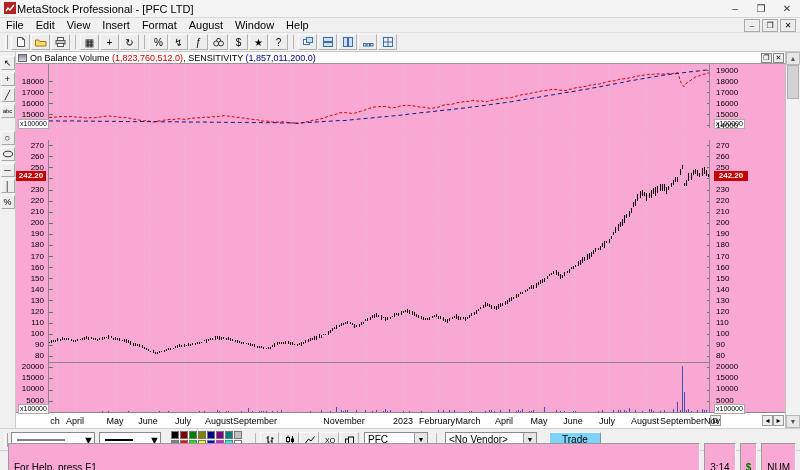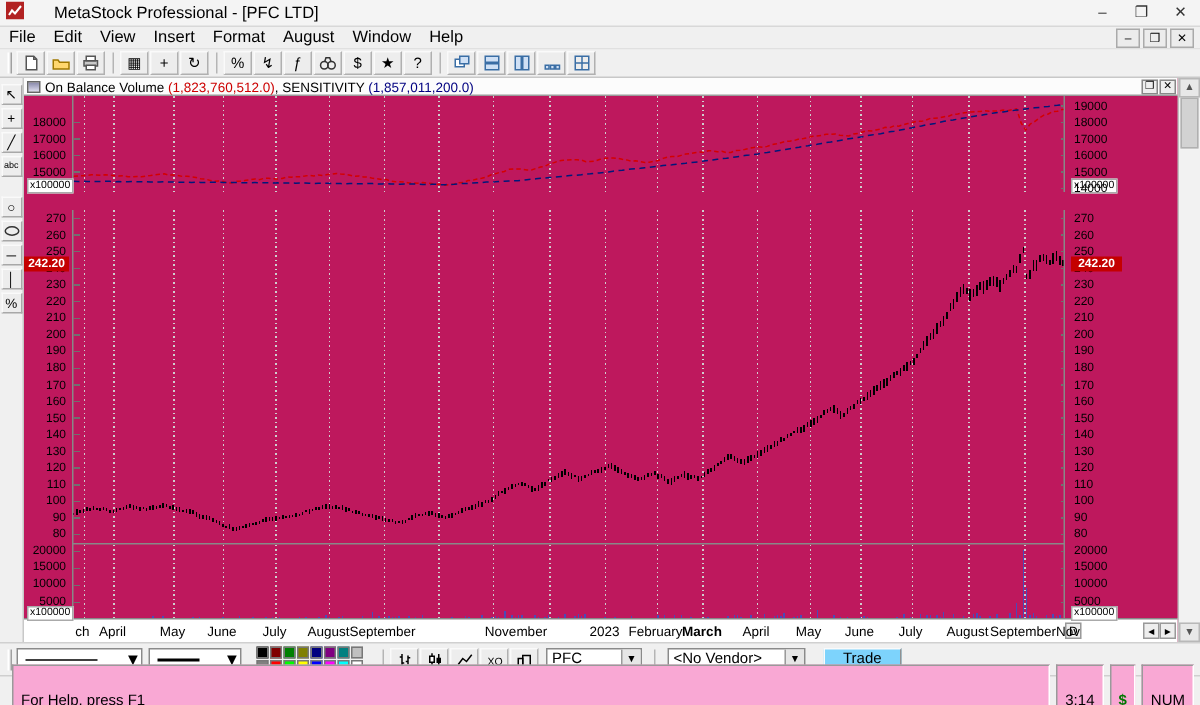--- a/index.html
+++ b/index.html
@@ -1,21 +1,21 @@
 <!DOCTYPE html>
 <html><head>
 <meta charset="utf-8">
 <style>
   *{margin:0;padding:0;box-sizing:border-box;font-family:"Liberation Sans",sans-serif}
   html,body{width:800px;height:470px;overflow:hidden;background:#f0f0f0}
   #app{position:relative;width:800px;height:470px;background:#f0f0f0;font-size:11px;overflow:hidden;color:#000}
 
   
   .titlebar{position:absolute;left:0;top:0;width:800px;height:18px;background:#f4f4f4;border-bottom:1px solid #d8d8d8;display:flex;align-items:center;padding-left:4px}
-  .titlebar .title{margin-left:20px;font-size:11px}
+  .titlebar .title{margin-left:1px;font-size:11px}
   .wbtns{margin-left:auto;display:flex;height:18px}
   .wbtn{width:26px;height:18px;text-align:center;line-height:17px;font-size:10px;color:#333;cursor:default}
 
   
   .menubar{position:absolute;left:0;top:18px;width:800px;height:15px;background:#f0f0f0;display:flex;align-items:center;border-bottom:1px solid #e0e0e0}
   .mitem{padding:0 6px;font-size:11px;height:15px;line-height:15px}
   .mdibtns{margin-left:auto;display:flex;margin-right:4px}
   .mdibtn{width:16px;height:13px;border:1px solid #aaa;background:#ececec;font-size:8px;line-height:11px;text-align:center;margin-left:2px}
 
   
@@ -26,21 +26,21 @@
   .combo{display:inline-flex;align-items:center;height:16px;background:#fff;border:1px solid #8a8a8a;width:110px;margin:0 3px;padding-left:2px}
   .combo .ct{flex:1;font-size:10px;white-space:nowrap;overflow:hidden}
   .combo .ca{width:13px;height:14px;background:#e6e6e6;border-left:1px solid #9a9a9a;font-size:7px;text-align:center;line-height:14px}
 
   
   .lefttools{position:absolute;left:0;top:52px;width:16px;height:376px;background:#f0f0f0;border-right:1px solid #c8c8c8;padding-top:3px}
   .ltbtn{width:14px;height:14px;margin:1px auto 2px auto;border:1px solid;border-color:#fafafa #a8a8a8 #a8a8a8 #fafafa;background:#ededed;font-size:9px;text-align:center;line-height:12px;display:flex;align-items:center;justify-content:center}
   .ltgap{height:10px}
 
   
-  #chart-window{position:absolute;left:16px;top:52px;width:770px;height:376px;background:#be185d;overflow:hidden;border-right:1px solid #c0c0c0}
+  #chart-window{position:absolute;left:16px;top:52px;width:770px;height:376px;background:#f9a8d4;overflow:hidden;border-right:1px solid #c0c0c0}
   .phdr{position:absolute;left:0;width:770px;height:12px;background:#fcfcfc;border-bottom:1px solid #9a9a9a;display:flex;align-items:center;font-size:9px;padding-left:2px}
   .phicon{width:9px;height:8px;border:1px solid #666;background:linear-gradient(#88a,#dde);margin-right:3px}
   .phbtns{margin-left:auto;display:flex;margin-right:2px}
   .phbtn{width:11px;height:10px;border:1px solid #888;background:#eee;font-size:7px;line-height:8px;text-align:center;margin-left:1px}
   #obv-svg{position:absolute;left:32px;top:12px;border-left:1px solid #888;border-right:1px solid #888}
   #price-svg{position:absolute;left:32px;top:88px;border-left:1px solid #888;border-right:1px solid #888}
   #vol-svg{position:absolute;left:32px;top:310px;border-top:1px solid #888;border-left:1px solid #888;border-right:1px solid #888}
   #xrow{position:absolute;left:0;top:360px;width:770px;height:16px;background:#fff;border-top:1px solid #888}
   .xlab{position:absolute;top:3px;transform:translateX(-50%);font-size:9px;white-space:nowrap;color:#000}
   .xbtn{position:absolute;top:2px;width:11px;height:11px;border:1px solid #999;background:#eee;font-size:8px;line-height:10px;text-align:center}
@@ -918,21 +918,21 @@
     <span class="xlab" style="left: 39px;">ch</span>
         <span class="xlab" style="left: 59px;">April</span>
         <span class="xlab" style="left: 99px;">May</span>
         <span class="xlab" style="left: 132px;">June</span>
         <span class="xlab" style="left: 167px;">July</span>
         <span class="xlab" style="left: 203px;">August</span>
         <span class="xlab" style="left: 239px;">September</span>
         <span class="xlab" style="left: 312px; margin-left: 16px;">November</span>
         <span class="xlab" style="left: 387px;">2023</span>
         <span class="xlab" style="left: 421px;">February</span>
-        <span class="xlab" style="left: 452px; font-weight: bold;">March</span>
+        <span class="xlab" style="left: 452px;">March</span>
         <span class="xlab" style="left: 488px;">April</span>
         <span class="xlab" style="left: 523px;">May</span>
         <span class="xlab" style="left: 557px;">June</span>
         <span class="xlab" style="left: 591px;">July</span>
         <span class="xlab" style="left: 629px;">August</span>
         <span class="xlab" style="left: 666px;">September</span>
         <span class="xlab" style="left: 696px;">Nov</span>
       </div>
 
     <div class="ptag" style="left:0;width:30px">242.20</div>

